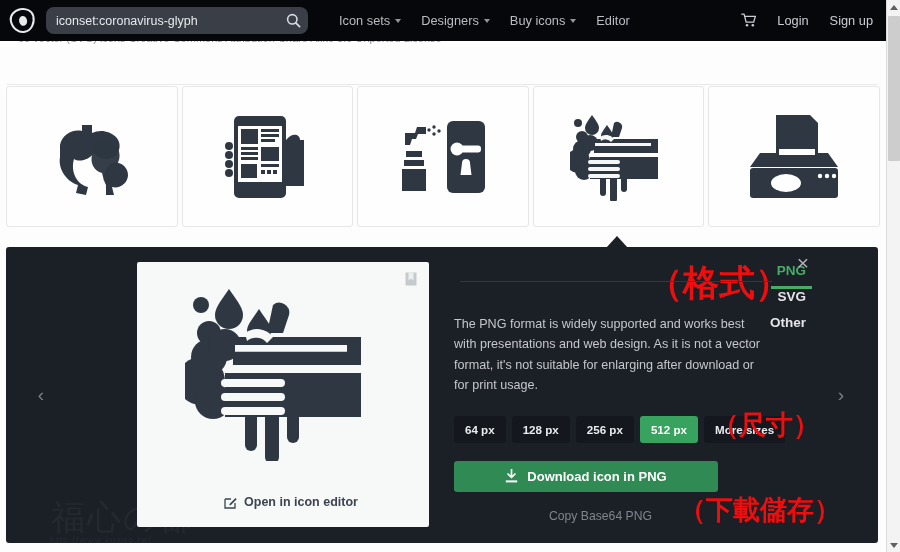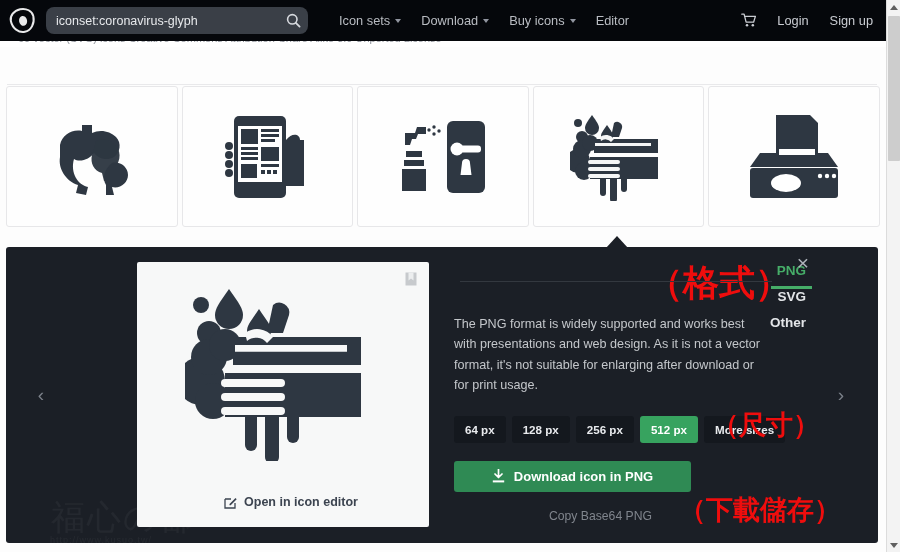--- a/index.html
+++ b/index.html
@@ -295,21 +295,21 @@
     position: absolute;
     left: 258px; top: -9px;
     font-size: 27px;
     font-weight: bold;
     color: #ef0d0d;
     font-family: Liberation Sans, sans-serif;
     white-space: nowrap;
   }
   .download-btn {
     margin-top: 18px;
-    width: 237px; height: 31px;
+    width: 264px; height: 31px;
     background: #2f8a54;
     border: 0;
     border-radius: 3px;
     color: #ffffff;
     font-size: 13px;
     font-weight: bold;
     display: flex; align-items: center; justify-content: center;
     gap: 9px;
     cursor: pointer;
     font-family: "Liberation Sans", sans-serif;
@@ -394,21 +394,21 @@
         </svg>
       </div>
     </div>
 
     <div class="nav-menu">
       <div class="nav-item">
         <span>Icon sets</span>
         <span class="caret"></span>
       </div>
       <div class="nav-item">
-        <span>Download</span>
+        <span>Designers</span>
         <span class="caret"></span>
       </div>
       <div class="nav-item">
         <span>Buy icons</span>
         <span class="caret"></span>
       </div>
       <div class="nav-item">
         <span>Editor</span>
       </div>
     </div>

